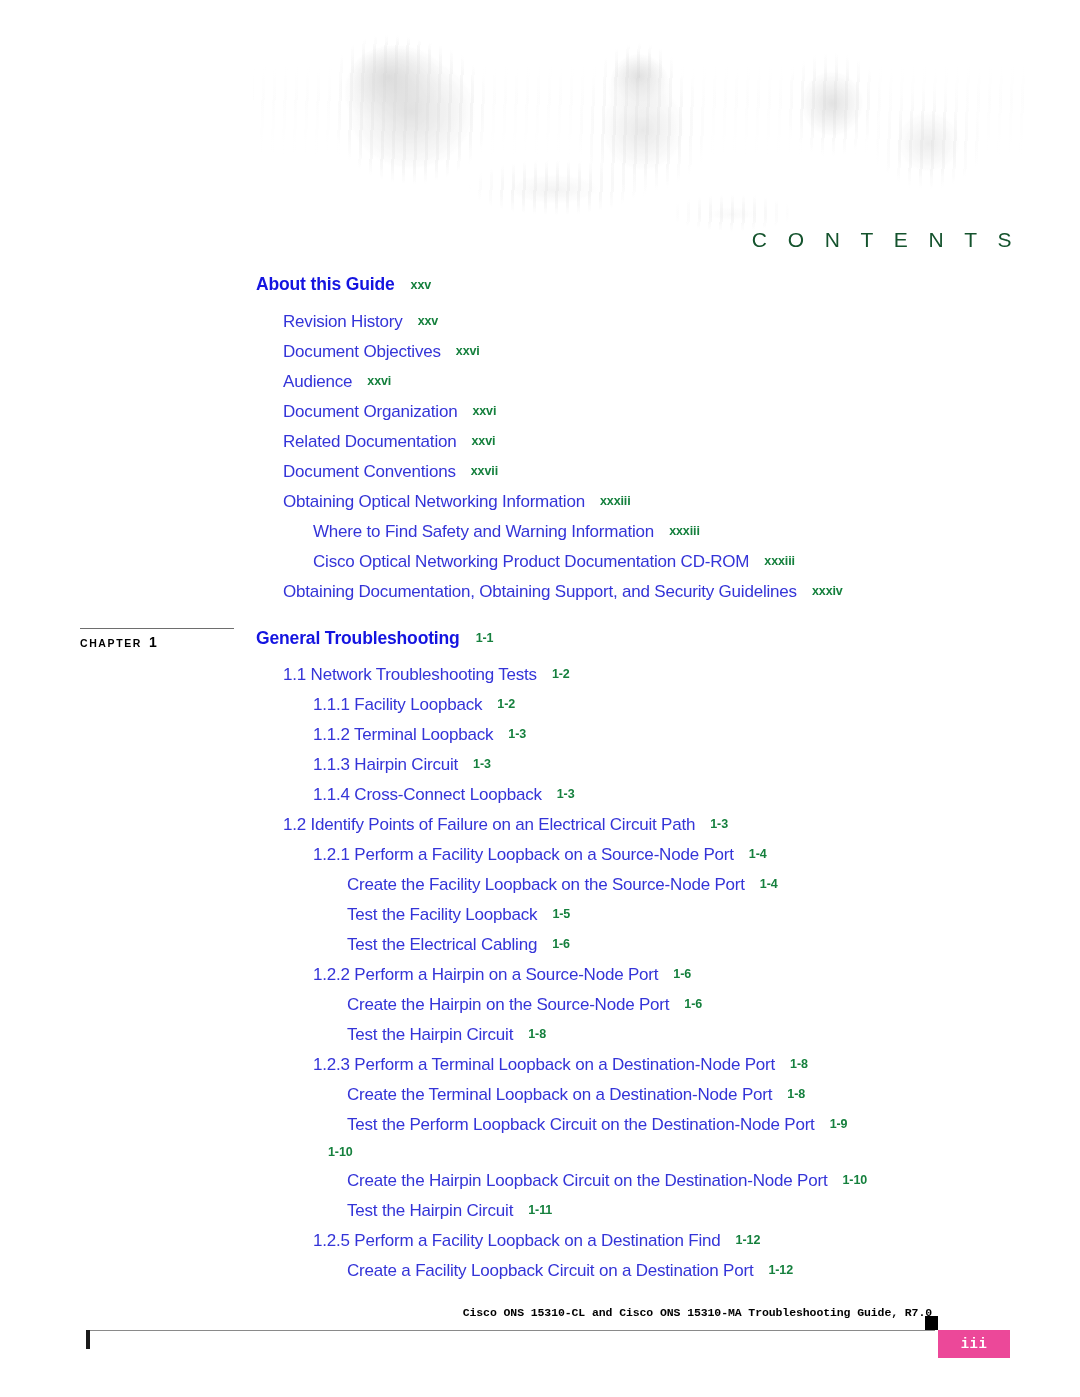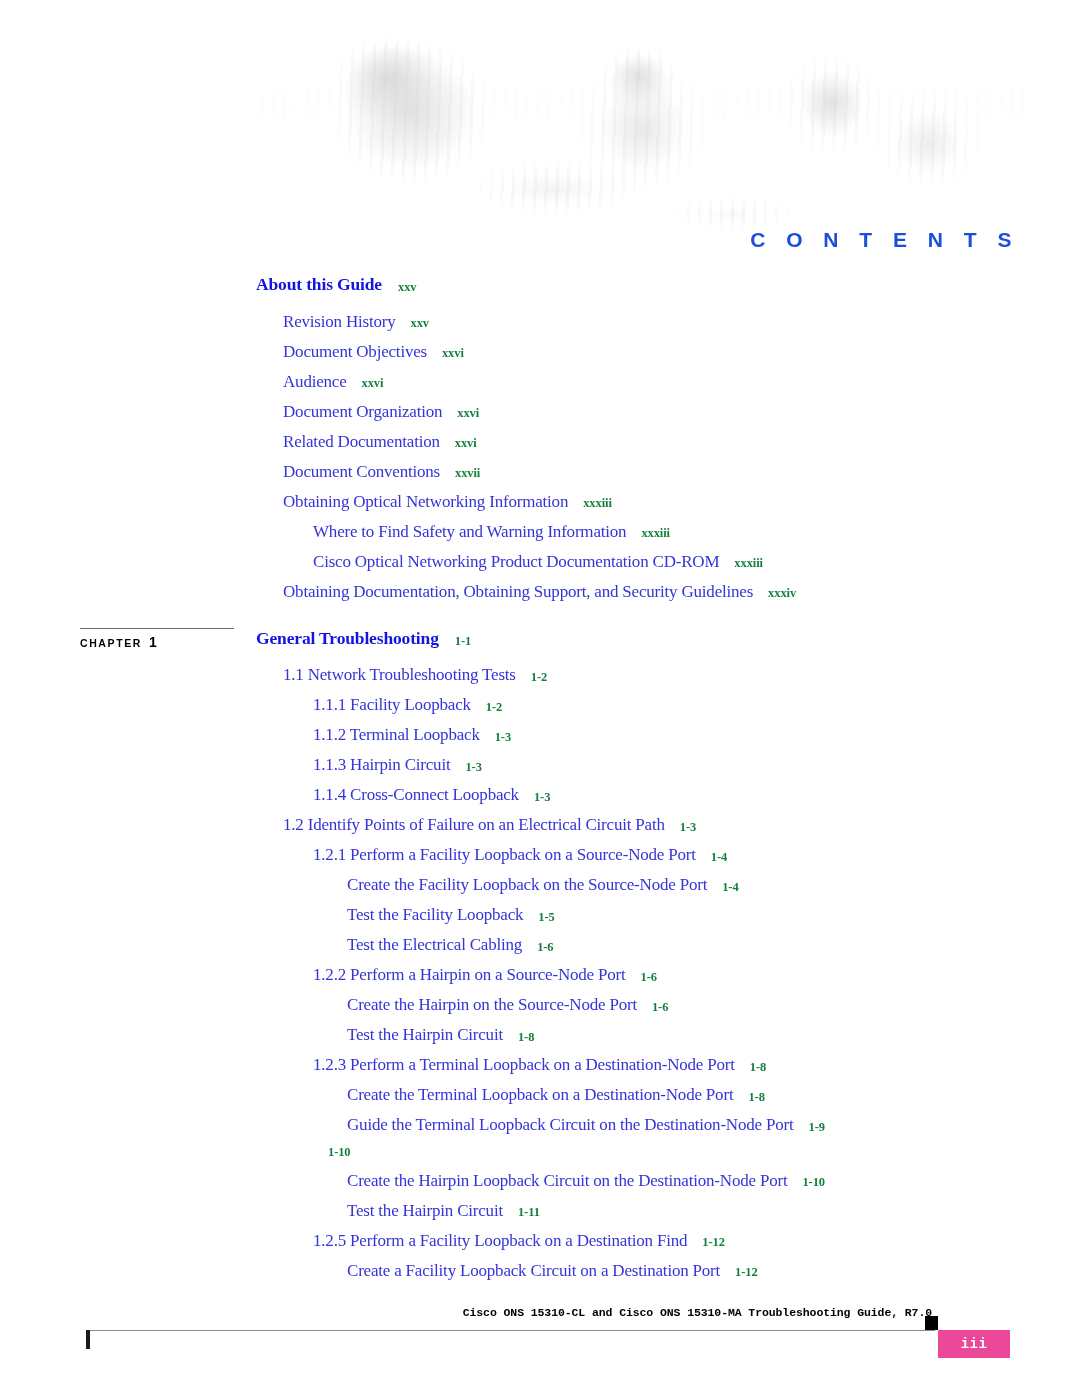--- a/index.html
+++ b/index.html
@@ -48,40 +48,39 @@
     content: "";
     position: absolute;
     inset: 0;
     background: rgba(255,255,255,0.42);
   }
   .banner-title {
     position: absolute;
     right: 6px;
     bottom: -2px;
     font-size: 21px;
-    font-weight: bold;
+    font-weight: normal;
     letter-spacing: 7.5px;
-    color: #1d4ed8;
+    color: #14532d;
     z-index: 4;
     white-space: nowrap;
   }
 
   
   .toc {
     position: absolute;
     left: 0;
     top: 276px;
     width: 1080px;
   }
   .entry {
     display: flex;
-    align-items: flex-end;
+    align-items: center;
     white-space: nowrap;
     line-height: 1.0;
-    font-family: Liberation Serif, serif;
   }
   .entry .txt { }
   .entry .num {
     font-weight: bold;
     color: #15803d;
     font-size: 12.5px;
     letter-spacing: -0.1px;
   }
 
   
@@ -322,21 +321,21 @@
   </div>
   <div class="entry lv-2">
     <span class="txt">1.2.3  Perform a Terminal Loopback on a Destination-Node Port</span>
     <span class="num">1-8</span>
   </div>
   <div class="entry lv-3">
     <span class="txt">Create the Terminal Loopback on a Destination-Node Port</span>
     <span class="num">1-8</span>
   </div>
   <div class="entry lv-3">
-    <span class="txt">Guide the Terminal Loopback Circuit on the Destination-Node Port</span>
+    <span class="txt">Test the Perform Loopback Circuit on the Destination-Node Port</span>
     <span class="num">1-9</span>
   </div>
   <div class="entry lv-2">
     <span class="num">1-10</span>
   </div>
   <div class="entry lv-3">
     <span class="txt">Create the Hairpin Loopback Circuit on the Destination-Node Port</span>
     <span class="num">1-10</span>
   </div>
   <div class="entry lv-3">

